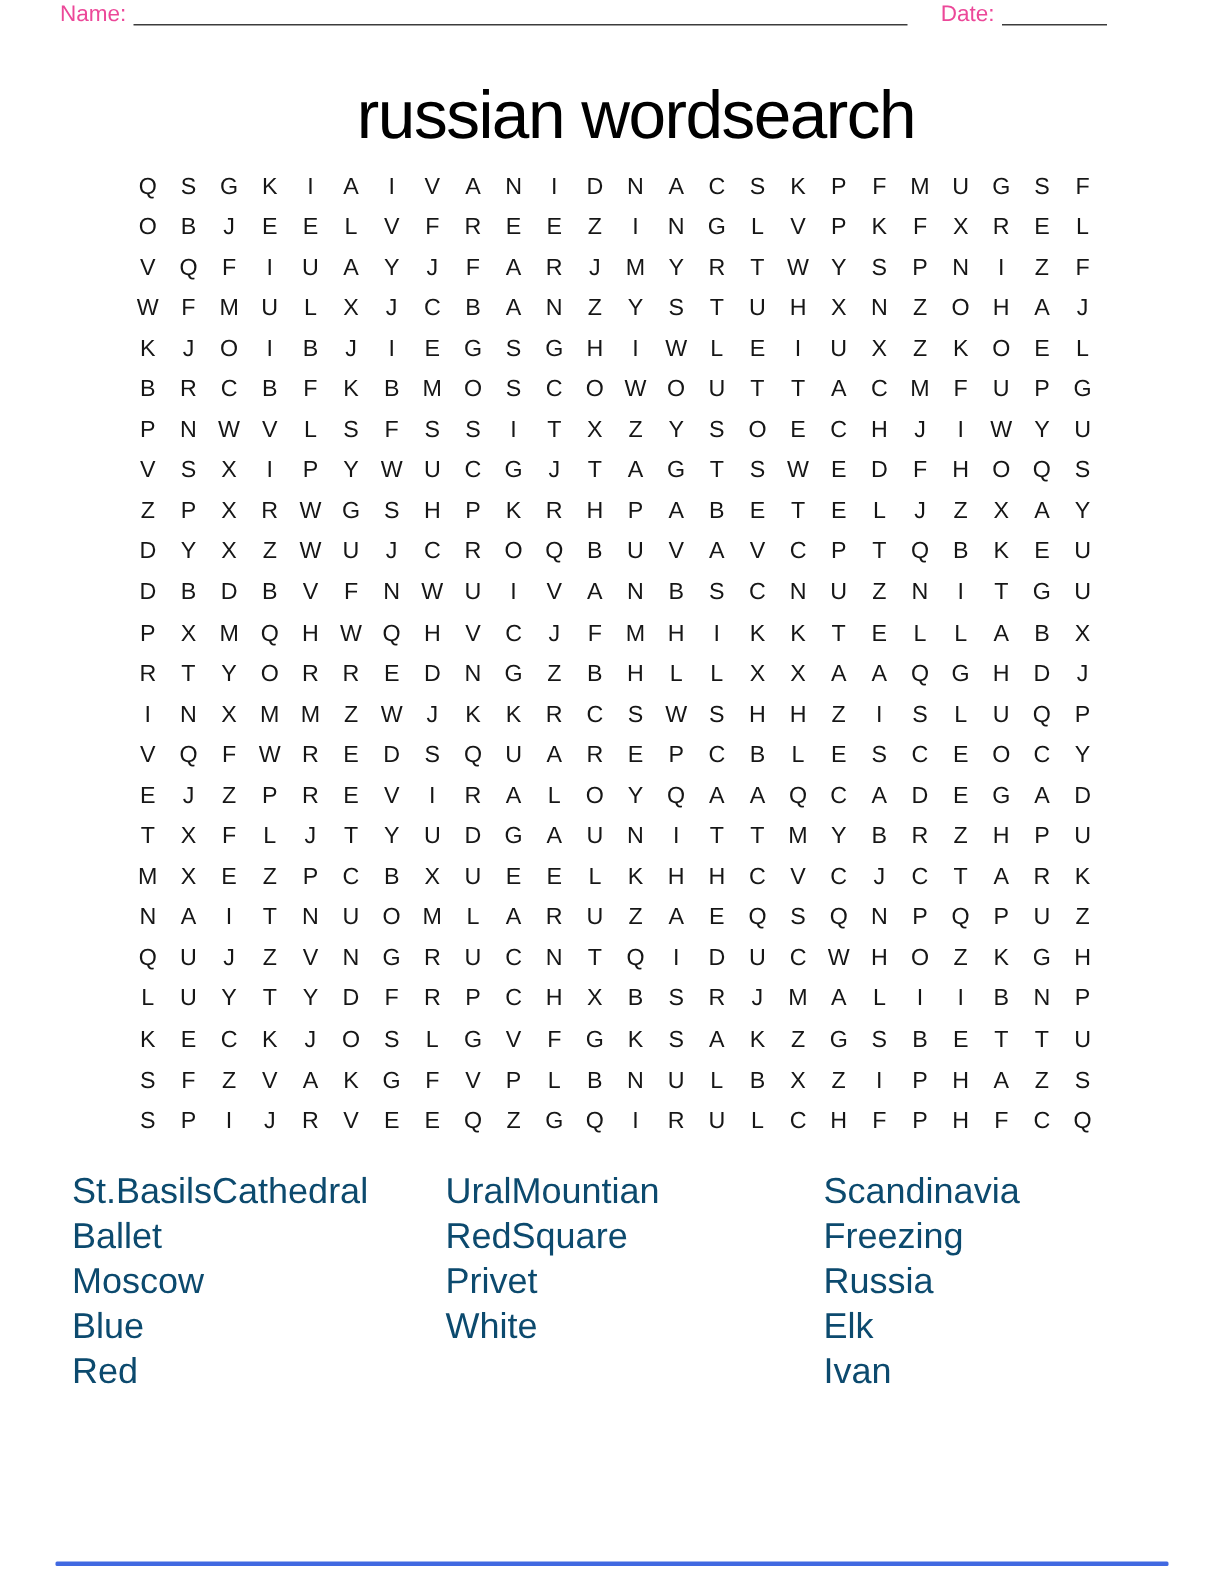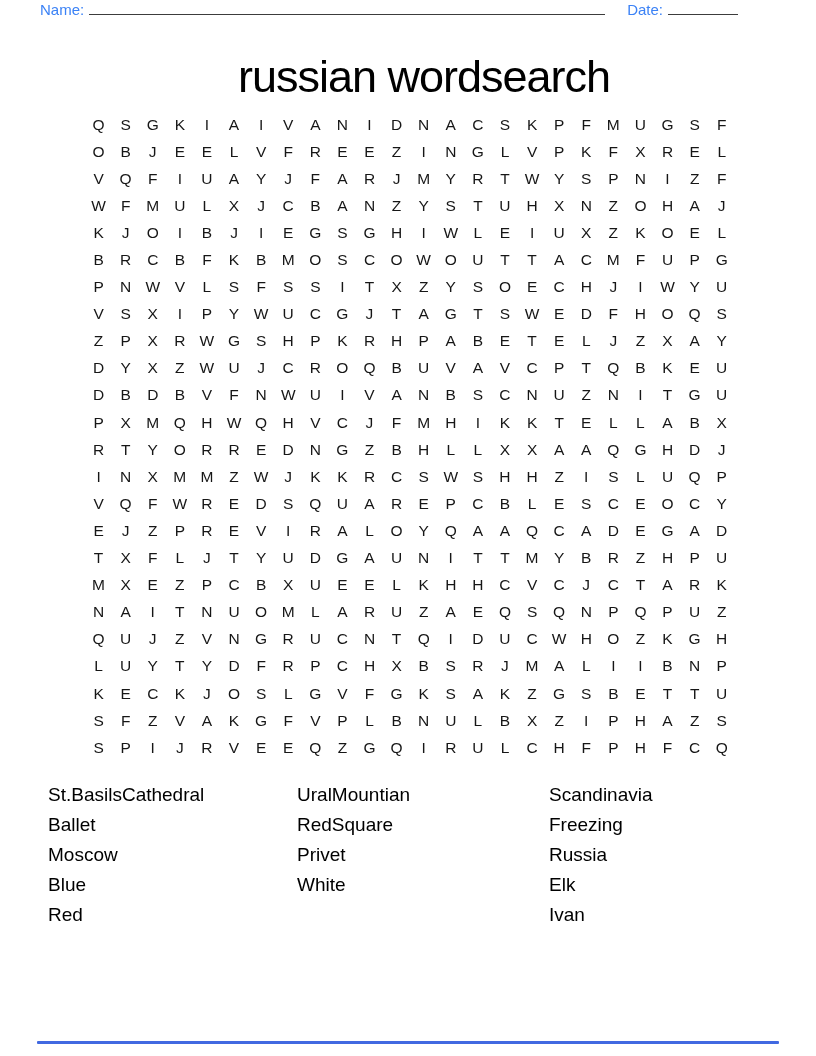--- a/index.html
+++ b/index.html
@@ -10,22 +10,22 @@
     position: relative;
     overflow: hidden;
     color: #111;
   }
   .page { position: absolute; inset: 0; }
 
   
   .header {
     position: absolute;
     left: 40px; top: 1px; width: 698px;
-    display: flex; align-items: flex-start;
-    font-size: 15px; color: #3b82f6;
+    display: flex; align-items: flex-end;
+    font-size: 15px; color: #ec4899;
     height: 17px;
   }
   .hlabel { white-space: nowrap; line-height: 17px; }
   .fill-line {
     border-bottom: 1.4px solid #3c3c3c;
     height: 13px;
     display: inline-block;
   }
   .name-line { flex: 1; margin: 0 22px 1px 5px; }
   .date-line { width: 70px; margin: 0 0 1px 5px; }
@@ -63,23 +63,23 @@
   
   .words {
     position: absolute;
     left: 48px; top: 780px;
     display: flex;
     width: 740px;
   }
   .wcol { width: 237px; }
   .wcol + .wcol { width: 240px; margin-left: 13px; }
   .word {
-    font-size: 19px;
+    font-size: 24px;
     line-height: 30px;
-    color: #000000;
+    color: #0c4a6e;
     white-space: nowrap;
   }
 
   
   .footer-rule {
     position: absolute;
     left: 37px; top: 1041px;
     width: 742px; height: 3px;
     border-radius: 1px;
   }

